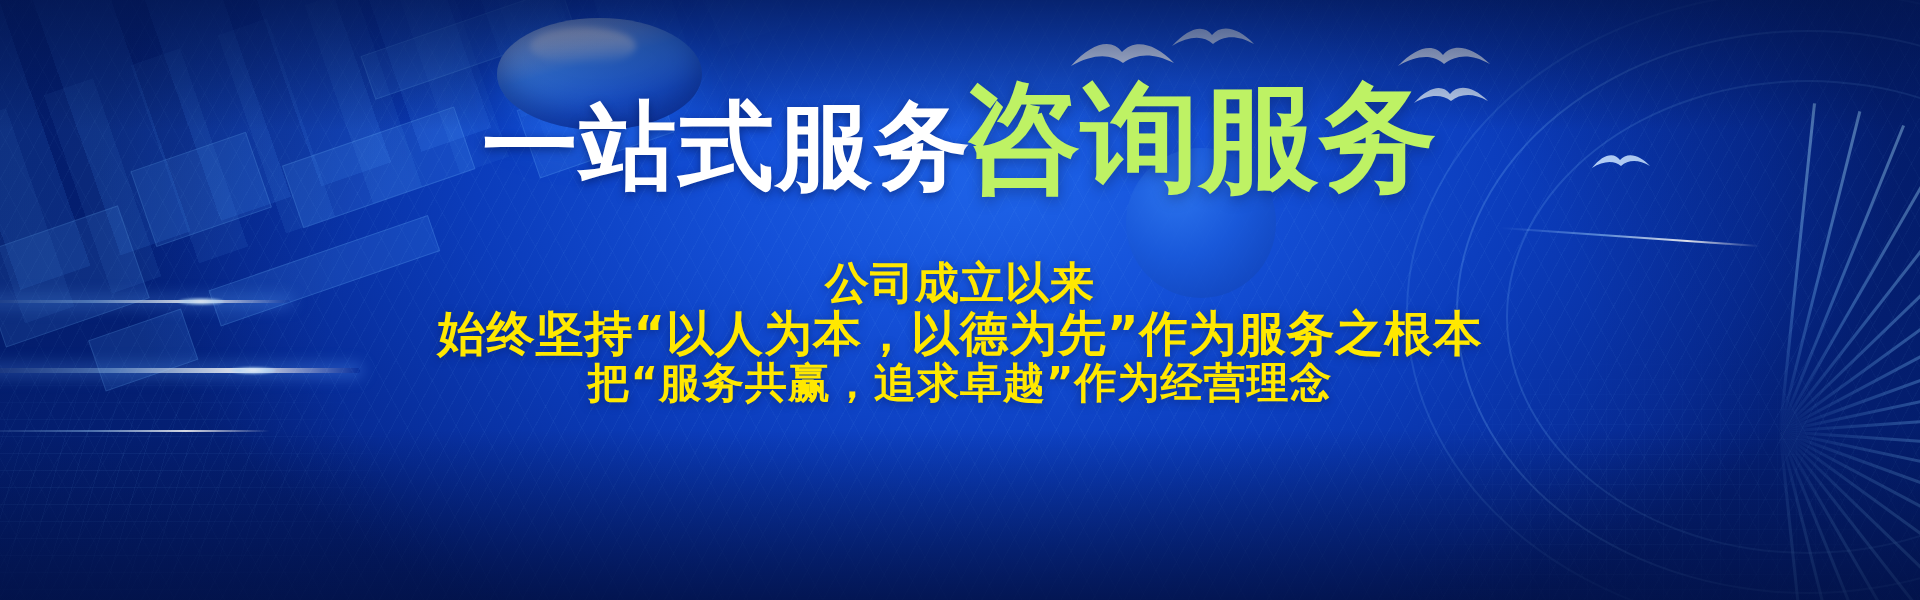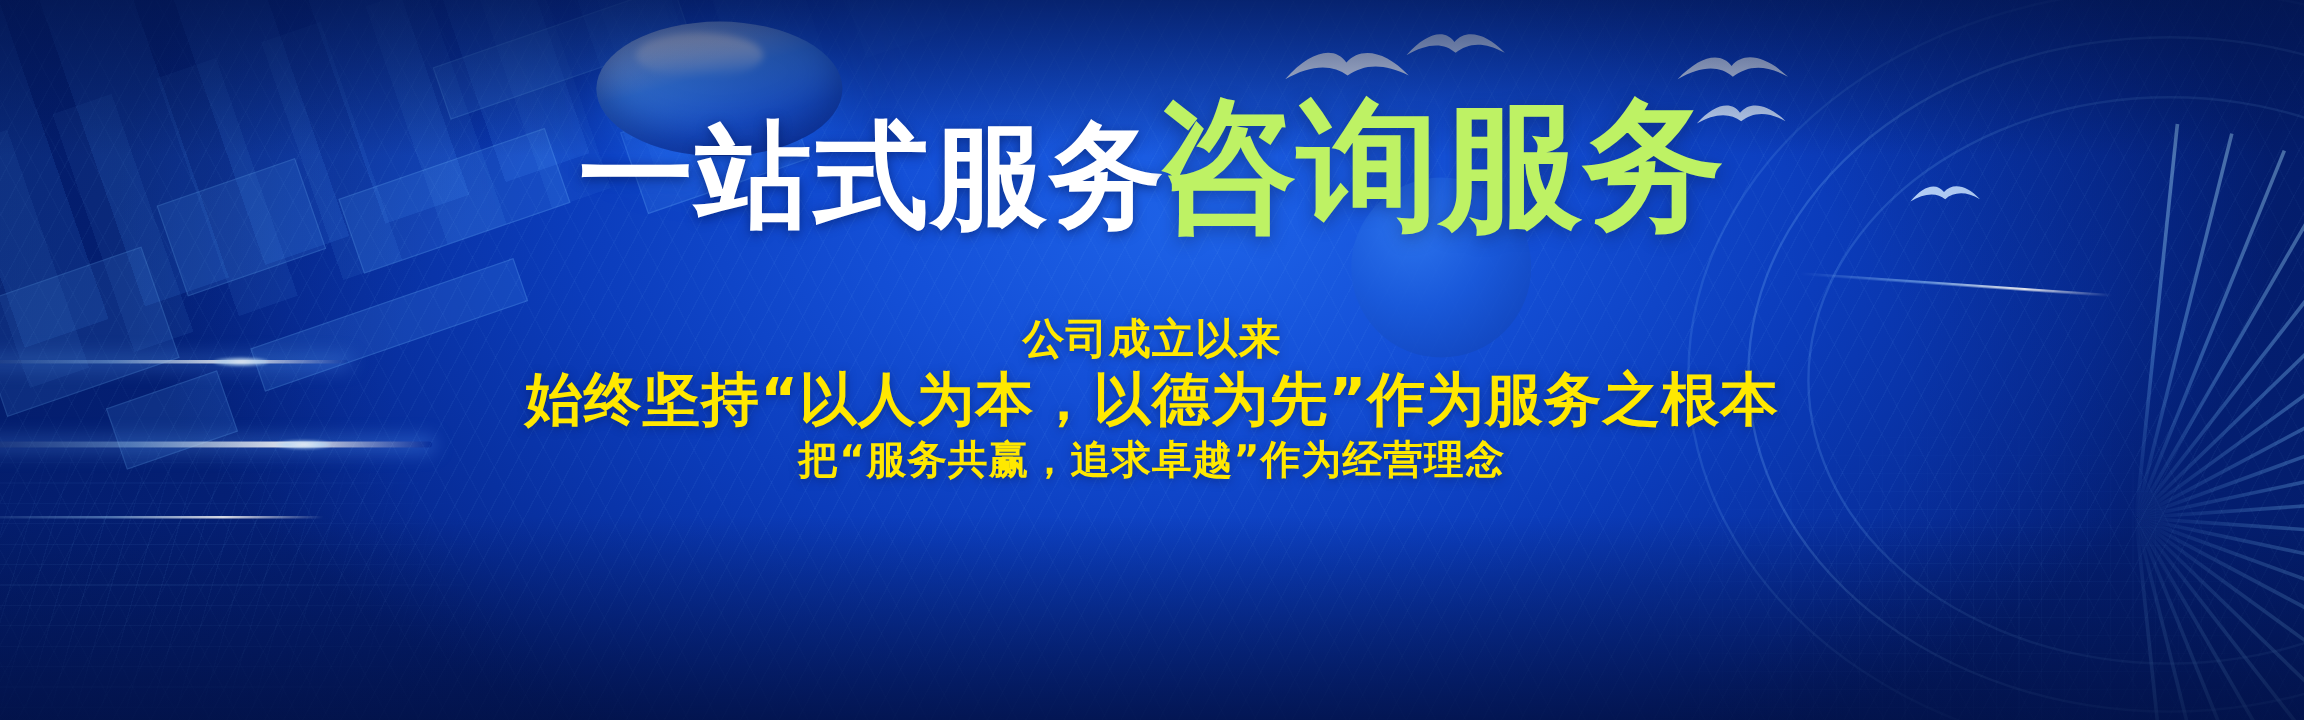--- a/index.html
+++ b/index.html
@@ -224,23 +224,23 @@
     text-align: center;
     color: #ffe800;
     font-weight: 700;
     font-size: 42px;
     line-height: 50px;
     letter-spacing: 1px;
     text-shadow: 0 2px 8px rgba(4,24,90,0.5);
     pointer-events: none;
   }
   .subtitle div { white-space: nowrap; }
-  .sub-1 { font-size: 35px; }
+  .sub-1 { font-size: 44px; }
   .sub-2 { font-size: 48px; }
-  .sub-3 { font-size: 33px; }
+  .sub-3 { font-size: 42px; }
 </style>
 </head>
 <body>
 
 <div id="banner">
 
   <div class="bg-base"></div>
 
   <div class="strip-band"></div>
   <div class="strip-band2"></div>

